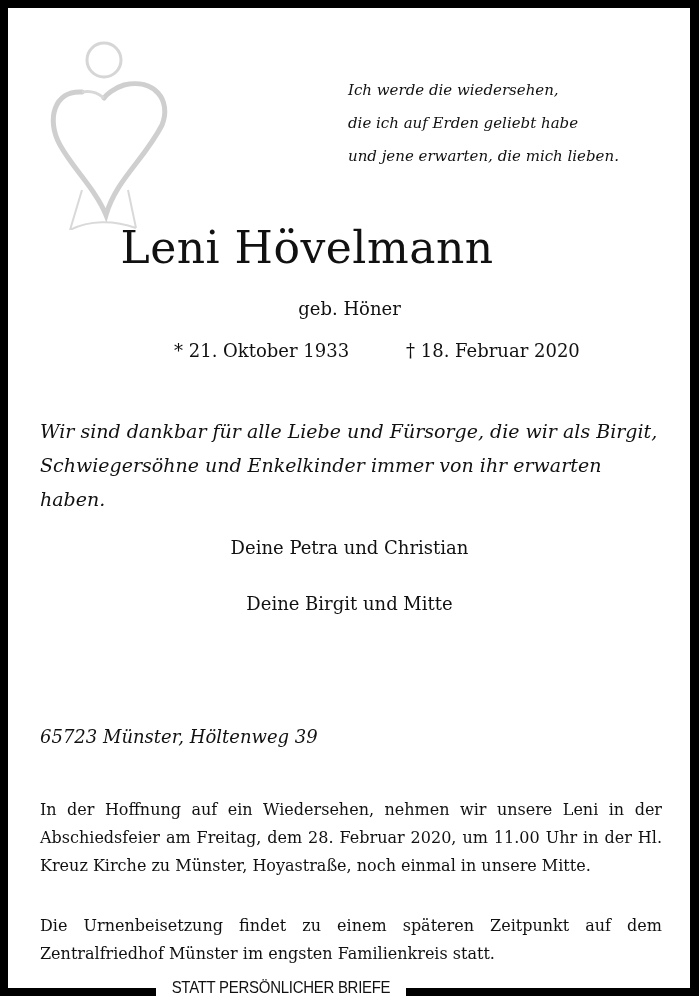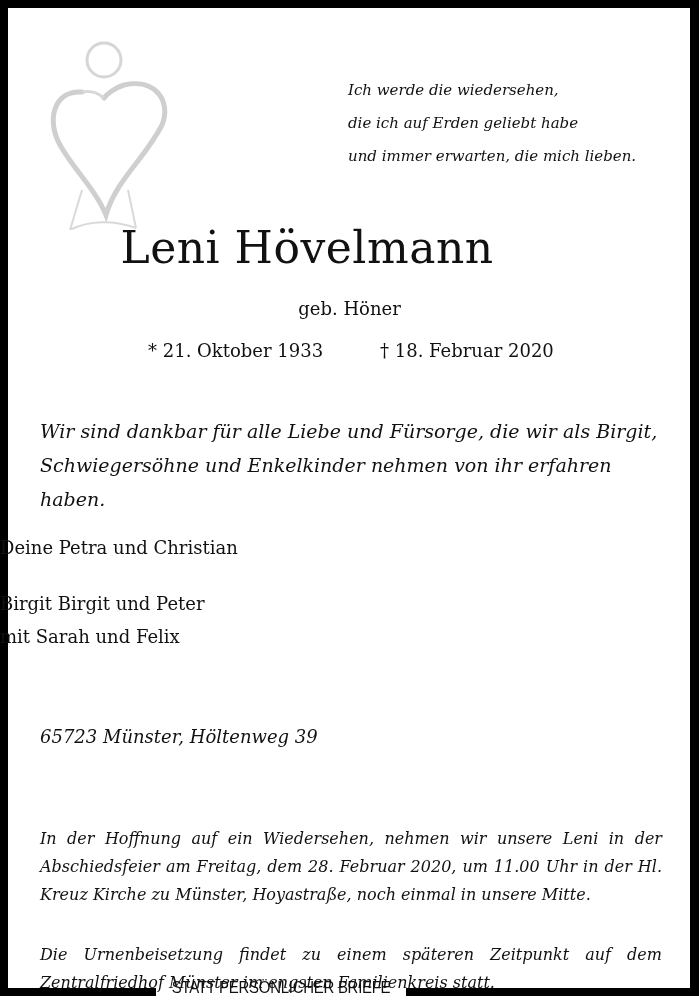--- a/index.html
+++ b/index.html
@@ -7,29 +7,29 @@
   .frame-top { position:absolute; left:0; top:0; width:699px; height:8px; background:#000; }
   .frame-left { position:absolute; left:0; top:0; width:8px; height:996px; background:#000; }
   .frame-right { position:absolute; right:0; top:0; width:9px; height:996px; background:#000; }
   .frame-bottom-left { position:absolute; left:0; top:988px; width:156px; height:8px; background:#000; }
   .frame-bottom-right { position:absolute; left:406px; top:988px; width:293px; height:8px; background:#000; }
   .footer-label { position:absolute; left:156px; width:250px; top:978px; text-align:center; font-family:"Liberation Sans", sans-serif; font-size:17px; letter-spacing:-0.3px; color:#111; transform:scaleX(0.88); }
   .angel { position:absolute; left:44px; top:40px; width:130px; height:190px; }
   .quote { position:absolute; left:348px; top:74px; font-size:15px; line-height:33px; font-style:italic; }
   .name { position:absolute; left:0; width:614px; top:222px; text-align:center; font-size:44px; letter-spacing:0.5px; font-family:"DejaVu Serif", serif; font-weight:normal; }
   .maiden { position:absolute; left:0; width:699px; top:298px; text-align:center; font-size:18px; }
-  .dates { position:absolute; top:340px; font-size:18px; }
+  .dates { position:absolute; top:340px; font-size:18px;margin-left:26px; }
   .birth { left:148px; }
   .death { left:380px; }
   .thanks { position:absolute; left:40px; top:414px; width:630px; font-size:19px; line-height:34px; font-style:italic; }
-  .signers { position:absolute; left:0; width:699px; font-size:18px; }
+  .signers { position:absolute; left:0; width:699px; text-align:center; font-size:18px; }
   .s1 { top:537px; }
   .s2 { top:587px; line-height:33px; }
   .address { position:absolute; left:40px; top:720px; font-size:18px; line-height:34px; font-style:italic; }
-  .para { position:absolute; left:40px; width:622px; font-size:16px; line-height:28px; font-style:italic; text-align:justify;margin-top:29px; }
+  .para { position:absolute; left:40px; width:622px; font-size:16px; line-height:28px; text-align:justify; }
   .p1 { top:796px; }
   .p2 { top:912px; }
 </style>
 </head>
 <body>
 
 <div class="frame-top"></div>
 <div class="frame-left"></div>
 <div class="frame-right"></div>
 <div class="frame-bottom-left"></div>
@@ -40,39 +40,38 @@
     <circle cx="60" cy="20" r="17" fill="none" stroke="#d6d6d6" stroke-width="3"></circle>
     <path d="M38 52 C10 50, 2 80, 16 105 C30 130, 52 150, 62 175 C72 140, 100 120, 118 85 C128 60, 110 38, 80 45 C70 48, 62 55, 60 58" fill="none" stroke="#cfcfcf" stroke-width="5" stroke-linecap="round"></path>
     <path d="M38 52 C50 50, 56 55, 60 58" fill="none" stroke="#d8d8d8" stroke-width="3"></path>
     <path d="M38 150 L26 190 M84 150 L92 188 M26 190 C45 180, 70 180, 92 188" fill="none" stroke="#d9d9d9" stroke-width="2"></path>
   </svg>
 </div>
 
 <div class="quote">
   <div>Ich werde die wiedersehen,</div>
   <div>die ich auf Erden geliebt habe</div>
-  <div>und immer erwarten, die mich lieben.</div>
+  <div>und jene erwarten, die mich lieben.</div>
 </div>
 
 <div class="name">Leni Hövelmann</div>
 <div class="maiden">geb. Höner</div>
 <div class="dates birth">* 21. Oktober 1933</div>
 <div class="dates death">† 18. Februar 2020</div>
 
 <div class="thanks">
   <div>Wir sind dankbar für alle Liebe und Fürsorge, die wir als Birgit,</div>
-  <div>Schwiegersöhne und Enkelkinder nehmen von ihr erfahren haben.</div>
+  <div>Schwiegersöhne und Enkelkinder immer von ihr erwarten haben.</div>
 </div>
 
 <div class="signers s1">
   <div>Deine Petra und Christian</div>
 </div>
 <div class="signers s2">
-  <div>Birgit Birgit und Peter</div>
-  <div>mit Sarah und Felix</div>
+  <div>Deine Birgit und Mitte</div>
 </div>
 
 <div class="address">
   <div>65723 Münster, Höltenweg 39</div>
 </div>
 
 <div class="para p1">In der Hoffnung auf ein Wiedersehen, nehmen wir unsere Leni in der Abschiedsfeier am Freitag, dem 28. Februar 2020, um 11.00 Uhr in der Hl. Kreuz Kirche zu Münster, Hoyastraße, noch einmal in unsere Mitte.</div>
 <div class="para p2">Die Urnenbeisetzung findet zu einem späteren Zeitpunkt auf dem Zentralfriedhof Münster im engsten Familienkreis statt.</div>
 
 <div class="footer-label">STATT PERSÖNLICHER BRIEFE</div>

